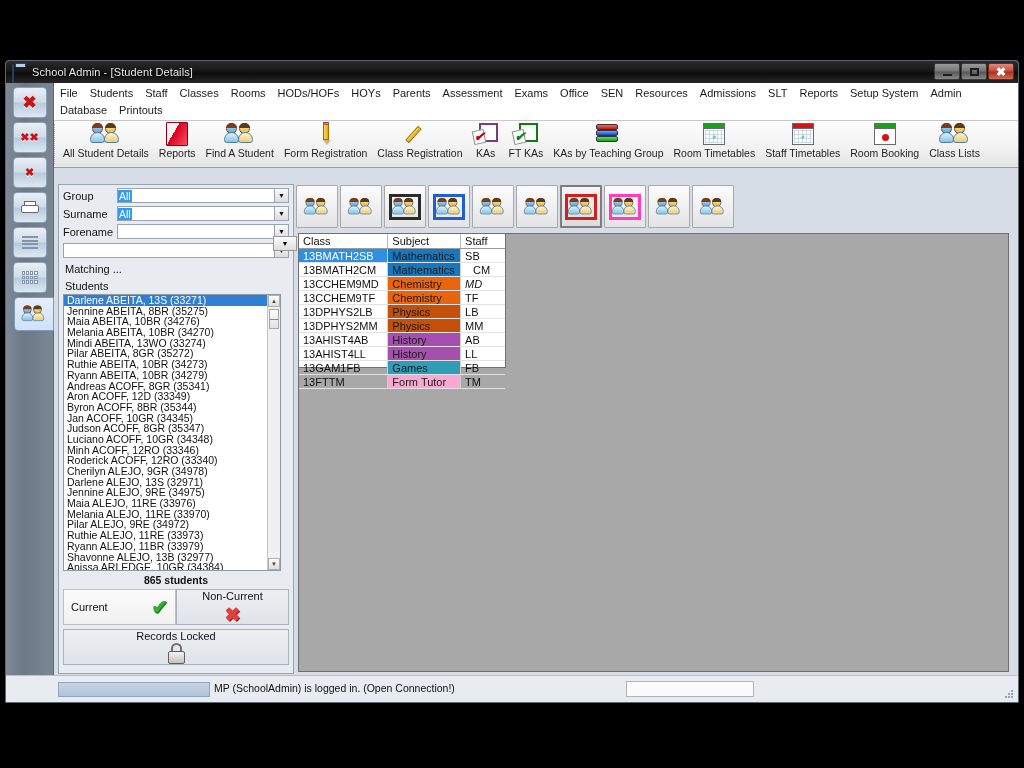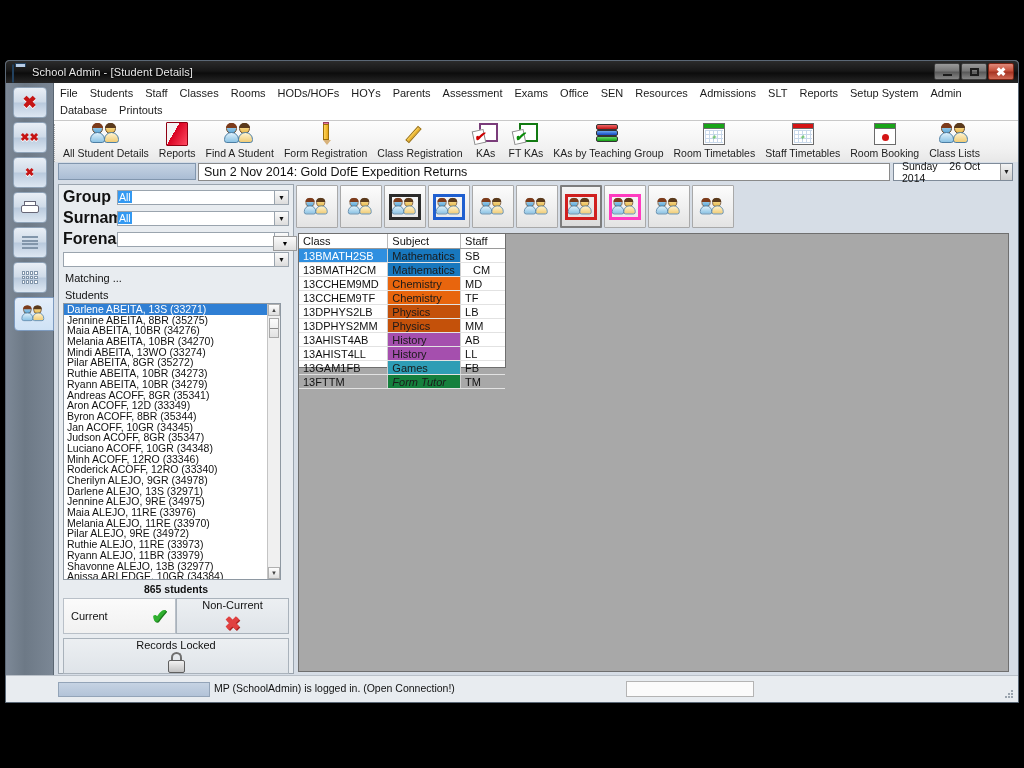--- a/index.html
+++ b/index.html
@@ -226,21 +226,21 @@
     border-left:1px solid #9a9a9a; display:flex;align-items:center;justify-content:center;
     font-size:7px; color:#222;
   }
 
   
   #leftpanel {
     position:absolute; left:52px; top:123px; width:236px; bottom:28px;
     background:#e8ecf0; border:1px solid #9aa4ae;
   }
   .fieldrow { display:flex; align-items:center; margin:3px 4px 0 4px; }
-  .fieldrow .flabel { font-size:16px; color:#111; width:54px; flex:none;font-weight:bold; }
+  .fieldrow .flabel { font-size:11px; color:#111; width:54px; flex:none; }
   .combo {
     flex:1; height:15px; background:#fff; border:1px solid #9aa4ae;
     display:flex; align-items:center; position:relative;
     font-size:10.5px; color:#111;
   }
   .combo .val { padding-left:2px; }
   .combo .val.sel { background:#3399f2; color:#fff; padding:0 1px; }
   .combo .arrow {
     position:absolute; right:0; top:0; width:14px; height:13px;
     background: linear-gradient(to bottom,#fbfbfb,#dcdcdc);
@@ -575,32 +575,20 @@
             <i class="h1"></i>
             <i class="hair1"></i>
             <i class="h2"></i>
             <i class="hair2"></i>
             <i class="b1"></i>
             <i class="b2"></i>
           </span>
       </div>
     </div>
 
-    <div id="bannerrow">
-      <div id="bannerleft"></div>
-      <div id="bannertext">Sun 2 Nov 2014: Gold DofE Expedition Returns</div>
-      <div id="bannerdate">
-        <span>
-          <span>Sunday</span>
-          &nbsp;&nbsp;
-          <span>26 Oct 2014</span>
-        </span>
-        <span class="dd">▼</span>
-      </div>
-    </div>
 
     <div id="leftpanel">
       <div class="fieldrow">
         <span class="flabel">Group</span>
         <span class="combo">
           <span class="val sel">All</span>
           <span class="arrow">▼</span>
         </span>
       </div>
       <div class="fieldrow">
@@ -836,21 +824,21 @@
                 <td style="border-right: none;">SB</td>
               </tr>
               <tr>
                 <td class="cls">13BMATH2CM</td>
                 <td class="subj" style="background: rgb(24, 120, 190);">Mathematics</td>
                 <td style="border-right: none; padding-left: 12px;">CM</td>
               </tr>
               <tr>
                 <td class="cls">13CCHEM9MD</td>
                 <td class="subj" style="background: rgb(232, 101, 13);">Chemistry</td>
-                <td style="border-right: none;">MD</td>
+                <td style="border-right: none; font-style: italic;">MD</td>
               </tr>
               <tr>
                 <td class="cls">13CCHEM9TF</td>
                 <td class="subj" style="background: rgb(232, 101, 13);">Chemistry</td>
                 <td style="border-right: none;">TF</td>
               </tr>
               <tr>
                 <td class="cls">13DPHYS2LB</td>
                 <td class="subj" style="background: rgb(196, 81, 10);">Physics</td>
                 <td style="border-right: none;">LB</td>
@@ -870,21 +858,21 @@
                 <td class="subj" style="background: rgb(165, 79, 174);">History</td>
                 <td style="border-right: none;">LL</td>
               </tr>
               <tr>
                 <td class="cls">13GAM1FB</td>
                 <td class="subj" style="background: rgb(46, 157, 181);">Games</td>
                 <td style="border-right: none;">FB</td>
               </tr>
               <tr>
                 <td class="cls">13FTTM</td>
-                <td class="subj" style="background: #15803d; font-style: italic;">Form Tutor</td>
+                <td class="subj" style="background: #f9a8d4;">Form Tutor</td>
                 <td style="border-right: none;">TM</td>
               </tr>
             </tbody>
         </table>
       </div>
     </div>
 
     <div id="statusbar">
       <div id="sb-blue"></div>
       <div id="sb-text">MP (SchoolAdmin) is logged in. (Open Connection!)</div>

